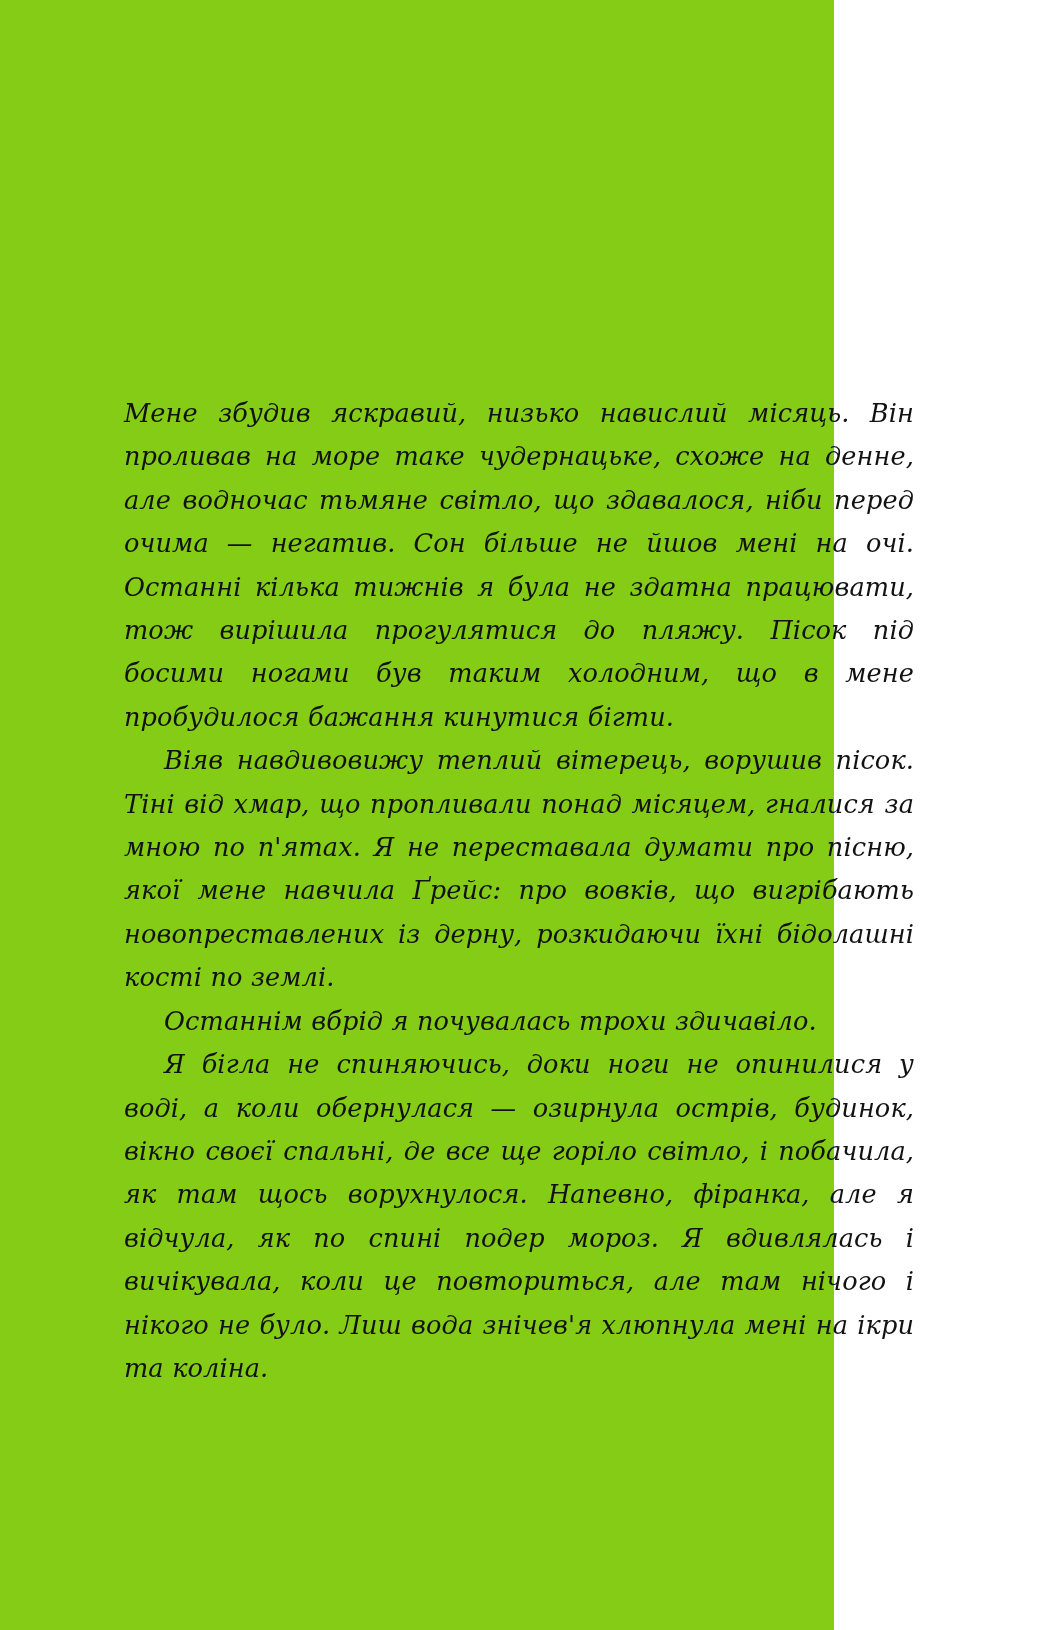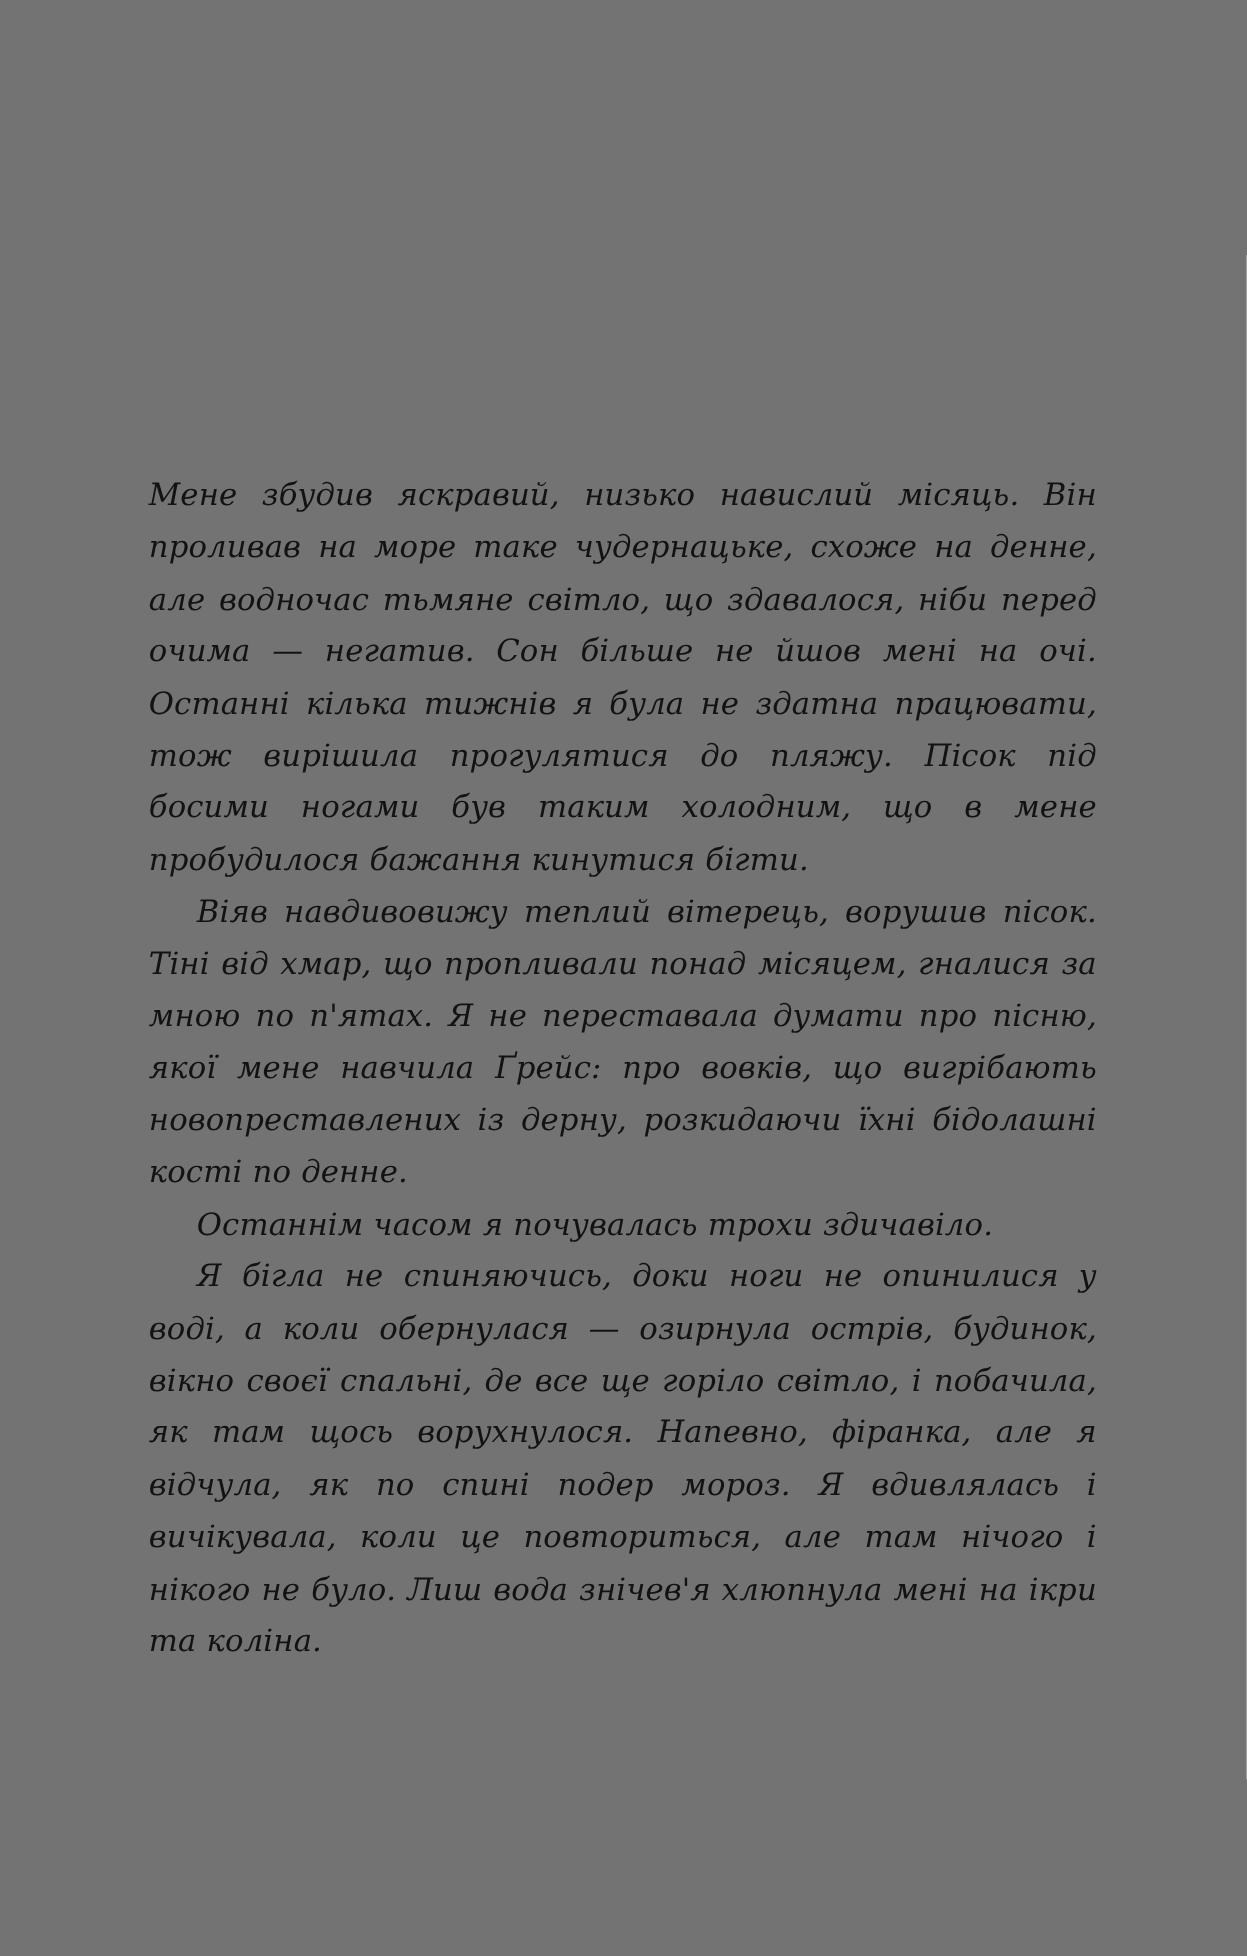--- a/index.html
+++ b/index.html
@@ -8,23 +8,23 @@
     background: #ffffff;
   }
   body {
     width: 1039px;
     height: 1630px;
     overflow: hidden;
     font-family: "DejaVu Serif", "Liberation Serif", serif;
   }
   .page {
     position: relative;
-    width: 1039px;
+    width: 834px;
     height: 1630px;
-    background: #737373;
+    background: #84cc16;
     box-sizing: border-box;
   }
   .text-block {
     position: absolute;
     left: 124px;
     top: 392px;
     width: 790px;
   }
   .para {
     margin: 0;
@@ -44,17 +44,17 @@
   .para + .para {
     margin-top: 0;
   }
 </style>
 </head>
 <body>
 
 <div class="page">
   <div class="text-block">
     <p class="para">Мене збудив яскравий, низько навислий місяць. Він проливав на море таке чудернацьке, схоже на денне, але водночас тьмяне світло, що здавалося, ніби перед очима — негатив. Сон більше не йшов мені на очі. Останні кілька тижнів я була не здатна працювати, тож вирішила прогулятися до пляжу. Пісок під босими ногами був таким холодним, що в мене пробудилося бажання кинутися бігти.</p>
-    <p class="para indent">Віяв навдивовижу теплий вітерець, ворушив пісок. Тіні від хмар, що пропливали понад місяцем, гналися за мною по п'ятах. Я не переставала думати про пісню, якої мене навчила Ґрейс: про вовків, що вигрібають новопреставлених із дерну, розкидаючи їхні бідолашні кості по денне.</p>
-    <p class="para indent">Останнім часом я почувалась трохи здичавіло.</p>
+    <p class="para indent">Віяв навдивовижу теплий вітерець, ворушив пісок. Тіні від хмар, що пропливали понад місяцем, гналися за мною по п'ятах. Я не переставала думати про пісню, якої мене навчила Ґрейс: про вовків, що вигрібають новопреставлених із дерну, розкидаючи їхні бідолашні кості по землі.</p>
+    <p class="para indent">Останнім вбрід я почувалась трохи здичавіло.</p>
     <p class="para indent">Я бігла не спиняючись, доки ноги не опинилися у воді, а коли обернулася — озирнула острів, будинок, вікно своєї спальні, де все ще горіло світло, і побачила, як там щось ворухнулося. Напевно, фіранка, але я відчула, як по спині подер мороз. Я вдивлялась і вичікувала, коли це повториться, але там нічого і нікого не було. Лиш вода знічев'я хлюпнула мені на ікри та коліна.</p>
   </div>
 </div>
 
 </body></html>

